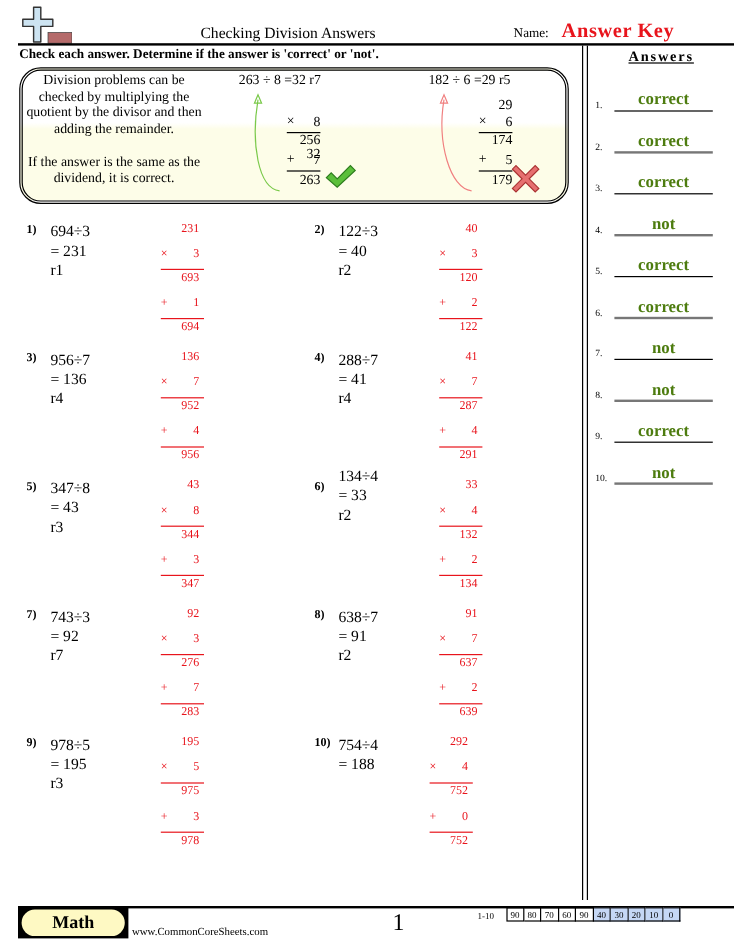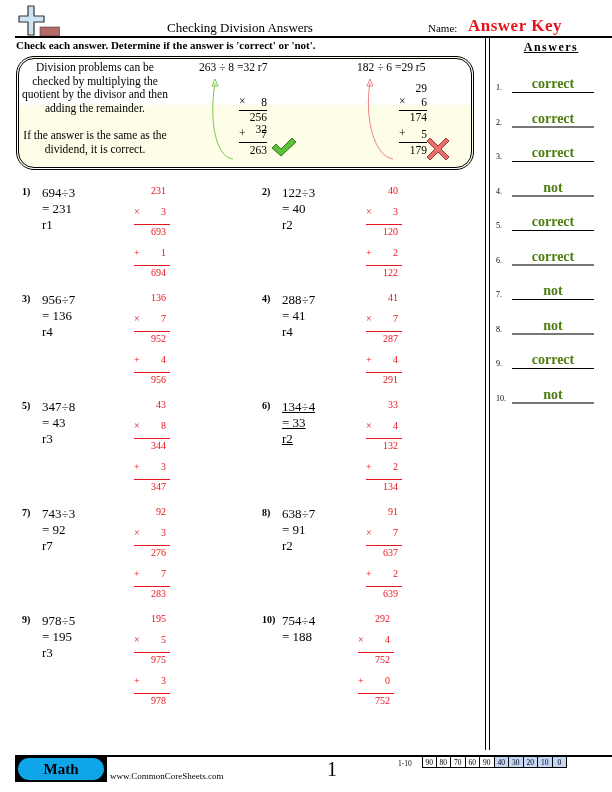--- a/index.html
+++ b/index.html
@@ -26,21 +26,21 @@
   .ex-op { position: absolute; font-size: 11.5px; }
   .ex-rule { position: absolute; height: 1px; background: #000; }
   .prob-num { position: absolute; font-size: 10px; font-weight: bold; }
   .prob-eq { position: absolute; font-size: 13px; }
   .work { position: absolute; color: #e8141c; font-size: 10px; }
   .w-line { position: absolute; text-align: right; width: 32px; }
   .w-op { position: absolute; left: 0; }
   .w-rule { position: absolute; left: 0; width: 36px; height: 1.2px; background: #e8141c; }
   .footer-line { left: 15px; top: 755px; width: 597px; height: 1.5px; background: #000; }
   .math-pill-bg { left: 15px; top: 756px; width: 92px; height: 26px; background: #000; }
-  .math-pill { left: 18px; top: 758px; width: 86px; height: 22px; background: #0ea5e9; border-radius: 11px; text-align: center; font-size: 15px; font-weight: bold; line-height: 22px; }
+  .math-pill { left: 18px; top: 758px; width: 86px; height: 22px; background: #fef9c3; border-radius: 11px; text-align: center; font-size: 15px; font-weight: bold; line-height: 22px; }
   .website { left: 110px; top: 771px; font-size: 9px; }
   .page-num { left: 327px; top: 758px; font-size: 20px; }
   .score-label { left: 398px; top: 759px; font-size: 7.5px; }
   .score-table { left: 422px; top: 756px; display: flex; }
   .score-cell { width: 14.5px; height: 12px; border: 1px solid #000; border-left: none; font-size: 7.5px; text-align: center; line-height: 11px; }
   .score-cell:first-child { border-left: 1px solid #000; }
   .score-cell.blue { background: #c5d7f5; }
 </style>
 </head>
 <body>
@@ -176,21 +176,21 @@
         <div class="w-rule" style="top: 39px;"></div>
         <div class="w-line" style="top: 41px;">344</div>
         <div class="w-op" style="top: 62px;">+</div>
         <div class="w-line" style="top: 62px;">3</div>
         <div class="w-rule" style="top: 80px;"></div>
         <div class="w-line" style="top: 82px;">347</div>
       </div>
     </div>
     <div style="position: absolute; left: 0px; top: 0px;">
       <div class="prob-num" style="left: 262px; top: 400px;">6)</div>
-      <div class="prob-eq" style="left: 282px; top: 399px; text-decoration: underline;">134÷4 = 33 r2</div>
+      <div class="prob-eq" style="left: 282px; top: 389px;">134÷4 = 33 r2</div>
       <div class="work" style="left: 366px; top: 399px; width: 40px; height: 100px;">
         <div class="w-line" style="top: 0px;">33</div>
         <div class="w-op" style="top: 21px;">×</div>
         <div class="w-line" style="top: 21px;">4</div>
         <div class="w-rule" style="top: 39px;"></div>
         <div class="w-line" style="top: 41px;">132</div>
         <div class="w-op" style="top: 62px;">+</div>
         <div class="w-line" style="top: 62px;">2</div>
         <div class="w-rule" style="top: 80px;"></div>
         <div class="w-line" style="top: 82px;">134</div>

